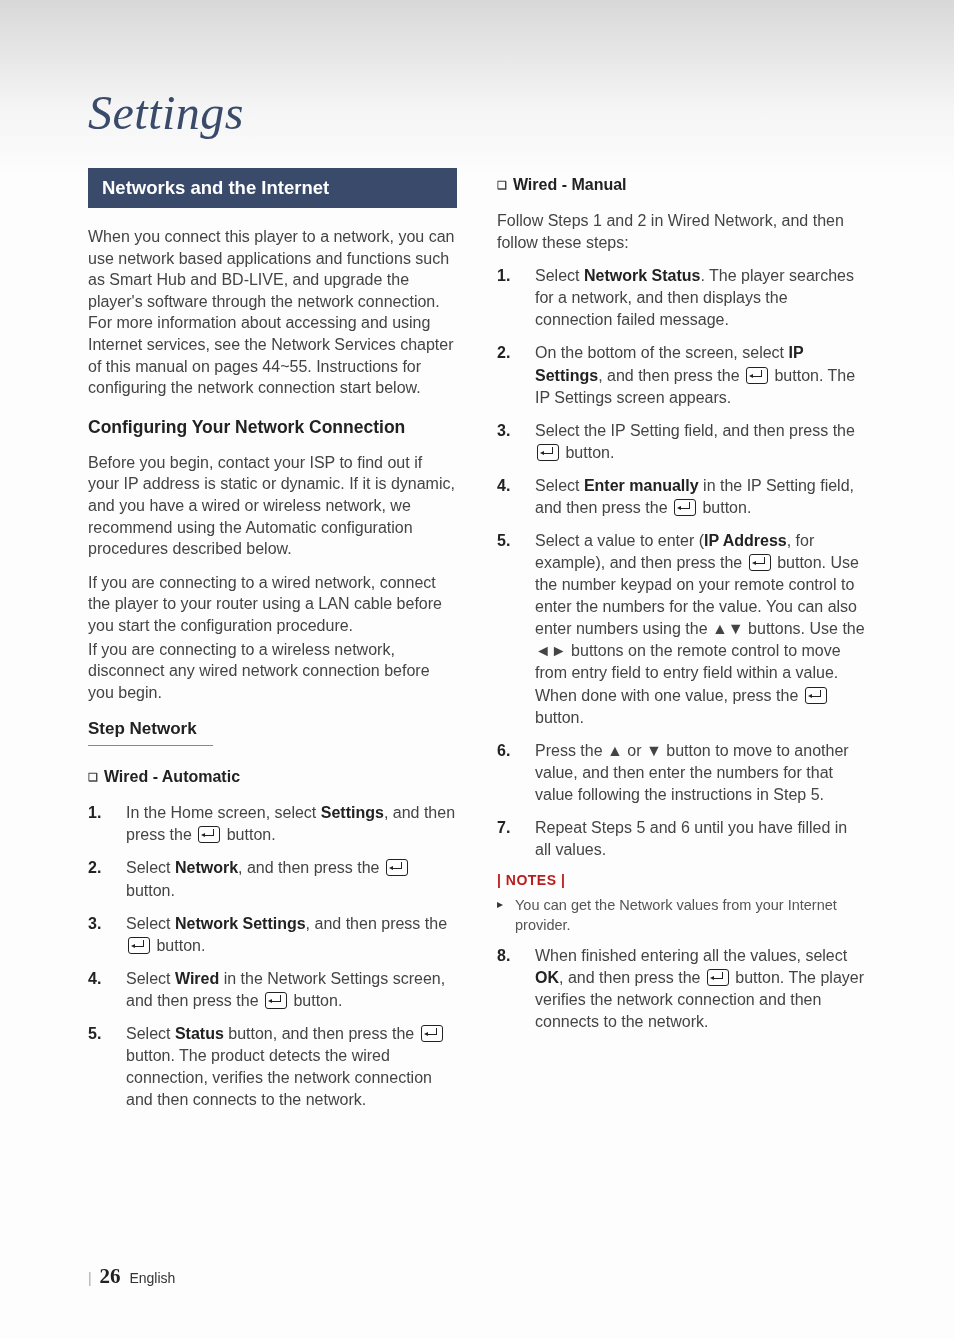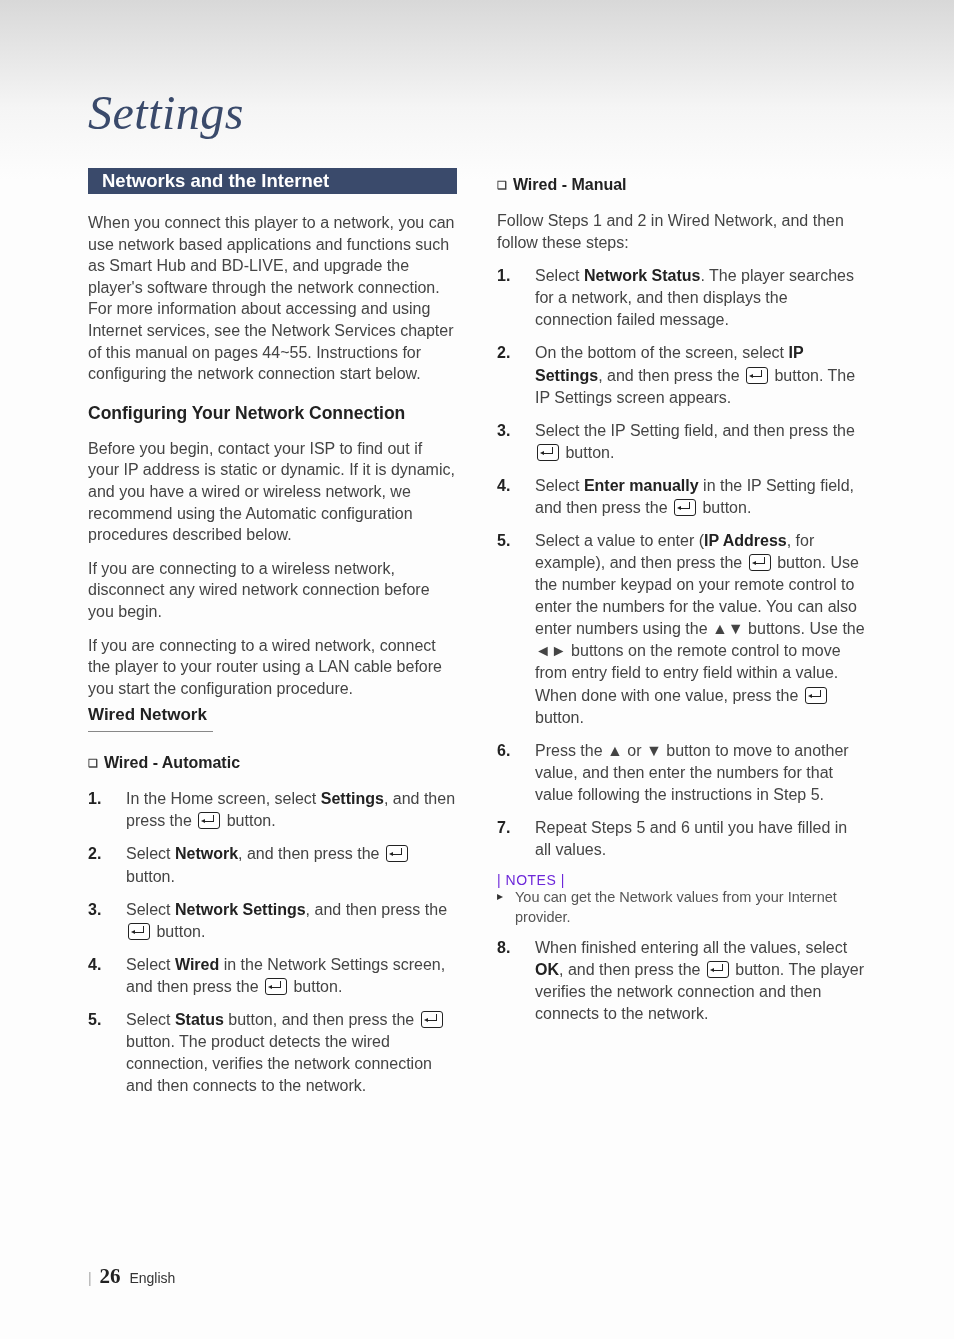--- a/index.html
+++ b/index.html
@@ -44,21 +44,21 @@
     }
     .col {
       flex: 1;
       min-width: 0;
     }
     .section-header {
       background: #3a4a6b;
       color: #fff;
       font-weight: bold;
       font-size: 18.5px;
-      padding: 2px 14px;
+      padding: 9px 14px;
       margin-bottom: 18px;
     }
     .body-text {
       font-size: 16px;
       line-height: 1.35;
       color: #444;
       margin-bottom: 12px;
     }
     .subsection-bold {
       font-size: 17.5px;
@@ -143,24 +143,25 @@
       width: 0;
       height: 0;
       border-top: 2.5px solid transparent;
       border-bottom: 2.5px solid transparent;
       border-right: 4px solid #222;
       left: 2px;
       top: 6px;
     }
     .notes-label {
       font-size: 14px;
-      font-weight: normal;
+      font-weight: bold;
       letter-spacing: 0.5px;
-      color: #6d28d9;
+      color: #b91c1c;
       margin-top: 10px;
+      margin-bottom: 8px;
     }
     .note-item {
       font-size: 14.5px;
       color: #555;
       line-height: 1.35;
       padding-left: 18px;
       position: relative;
       margin-bottom: 10px;
     }
     .note-item::before {
@@ -201,24 +202,24 @@
   <div class="columns">
 
     <div class="col">
       <div class="section-header">Networks and the Internet</div>
 
       <p class="body-text">When you connect this player to a network, you can use network based applications and functions such as Smart Hub and BD-LIVE, and upgrade the player's software through the network connection. For more information about accessing and using Internet services, see the Network Services chapter of this manual on pages 44~55. Instructions for configuring the network connection start below.</p>
 
       <div class="subsection-bold">Configuring Your Network Connection</div>
 
       <p class="body-text">Before you begin, contact your ISP to find out if your IP address is static or dynamic. If it is dynamic, and you have a wired or wireless network, we recommend using the Automatic configuration procedures described below.</p>
+      <p class="body-text" style="margin-bottom:2px">If you are connecting to a wired network, connect the player to your router using a LAN cable before you start the configuration procedure.</p>
       <p class="body-text">If you are connecting to a wireless network, disconnect any wired network connection before you begin.</p>
-      <p class="body-text" style="margin-bottom:2px">If you are connecting to a wired network, connect the player to your router using a LAN cable before you start the configuration procedure.</p>
-
-      <div class="wired-network">Wired Network</div>
+
+      <div class="wired-network">Step Network</div>
 
       <div class="box-title"><span class="sq">❑</span><span>Wired - Automatic</span></div>
 
       <ol class="steps">
         <li><span>In the Home screen, select </span><span class="b">Settings</span><span>, and then press the </span><span class="enter-icon"></span><span> button.</span></li>
         <li><span>Select </span><span class="b">Network</span><span>, and then press the </span><span class="enter-icon"></span><span> button.</span></li>
         <li><span>Select </span><span class="b">Network Settings</span><span>, and then press the </span><span class="enter-icon"></span><span> button.</span></li>
         <li><span>Select </span><span class="b">Wired</span><span> in the Network Settings screen, and then press the </span><span class="enter-icon"></span><span> button.</span></li>
         <li><span>Select </span><span class="b">Status</span><span> button, and then press the </span><span class="enter-icon"></span><span> button. The product detects the wired connection, verifies the network connection and then connects to the network.</span></li>
       </ol>

